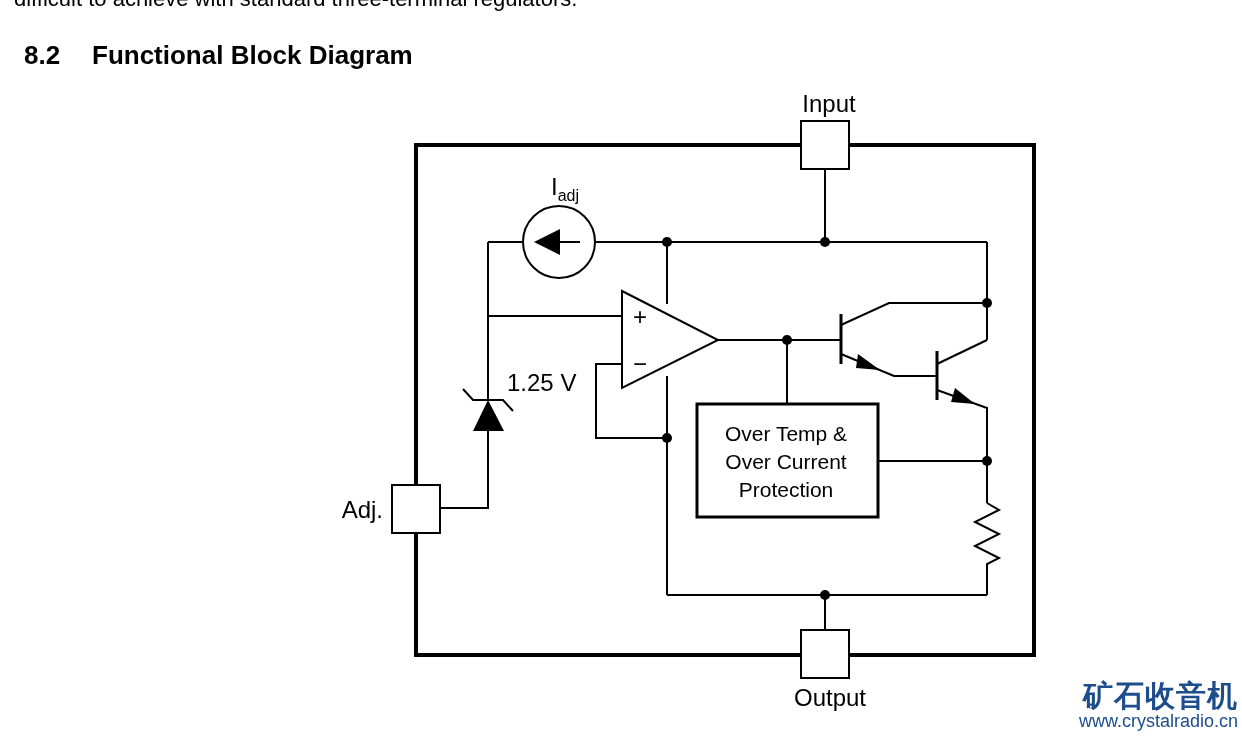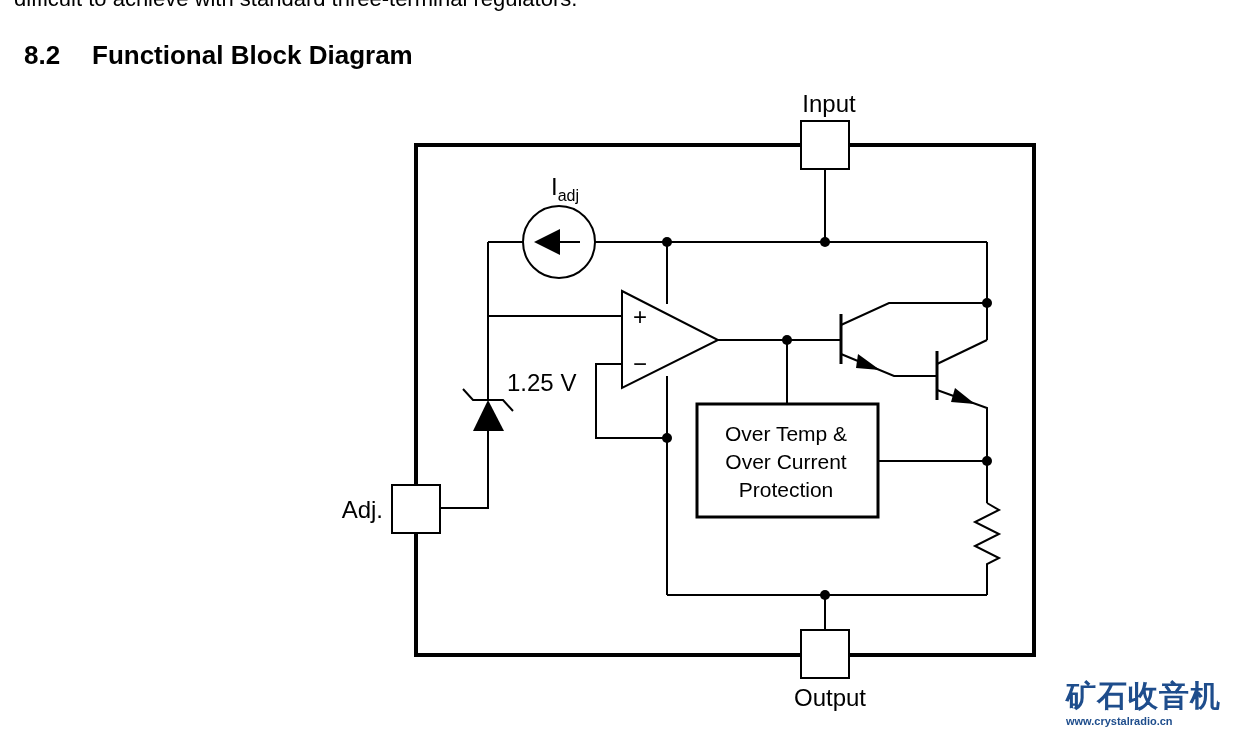--- a/index.html
+++ b/index.html
@@ -2,23 +2,23 @@
 <html><head>
 <meta charset="utf-8">
 <style>
   html, body { margin:0; padding:0; background:#ffffff; }
   body { width:1242px; height:742px; position:relative; overflow:hidden; font-family:"Liberation Sans", sans-serif; color:#000; }
   .cut-line { position:absolute; left:14px; top:-14px; font-size:22px; white-space:nowrap; }
   .section-title { position:absolute; left:24px; top:40px; font-size:26px; font-weight:bold; white-space:nowrap; }
   .section-title .num { display:inline-block; width:68px; }
   svg.diagram { position:absolute; left:0; top:0; }
   svg text { font-family:"Liberation Sans", sans-serif; fill:#000; }
-  .watermark { position:absolute; left:1066px; top:680px; width:172px; text-align:left; color:#1e4d8c; }
+  .watermark { position:absolute; left:1066px; top:680px; width:172px; text-align:right; color:#1e4d8c; }
   .watermark .cn { font-size:30px; font-weight:bold; letter-spacing:1px; line-height:32px; font-family:"DejaVu Sans", sans-serif; }
-  .watermark .url { font-size:11px; font-weight:bold; line-height:18px; }
+  .watermark .url { font-size:18px; font-weight:normal; line-height:18px; }
 </style>
 </head>
 <body>
 
 <div class="cut-line">difficult to achieve with standard three-terminal regulators.</div>
 
 <div class="section-title">
   <span class="num">8.2</span><span>Functional Block Diagram</span>
 </div>
 

